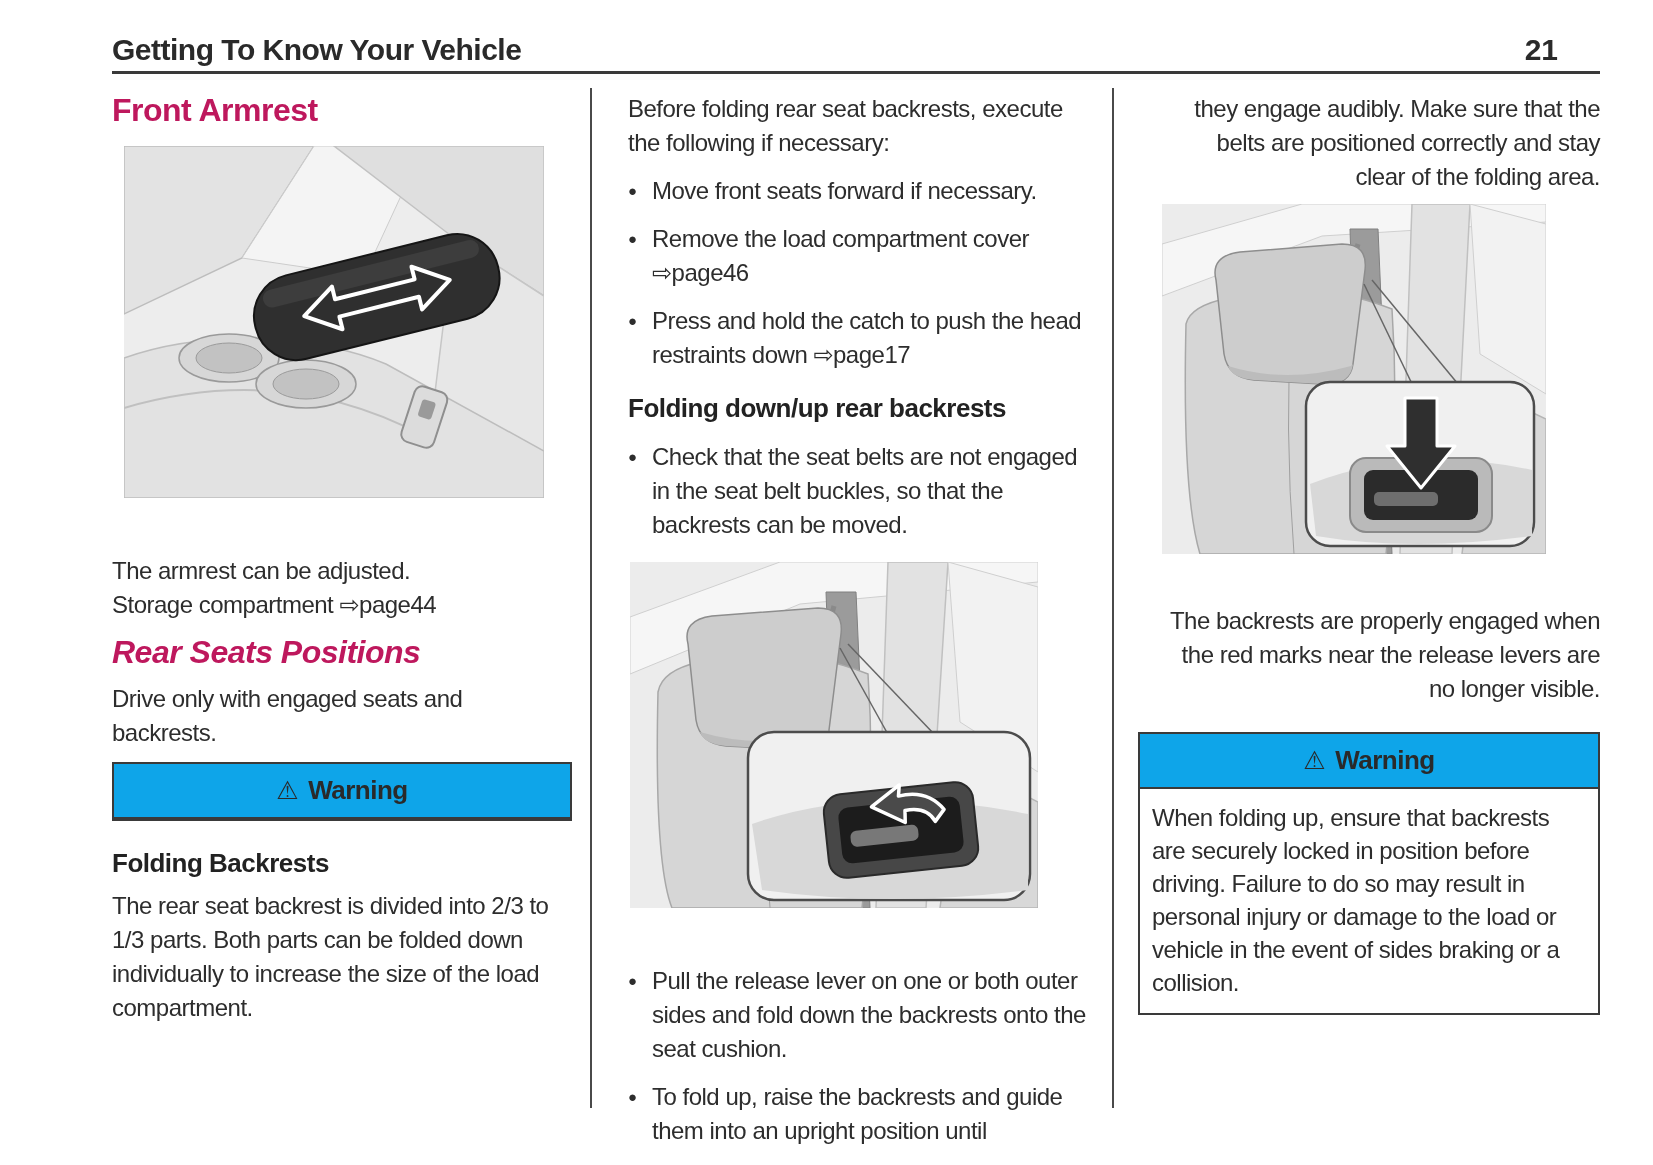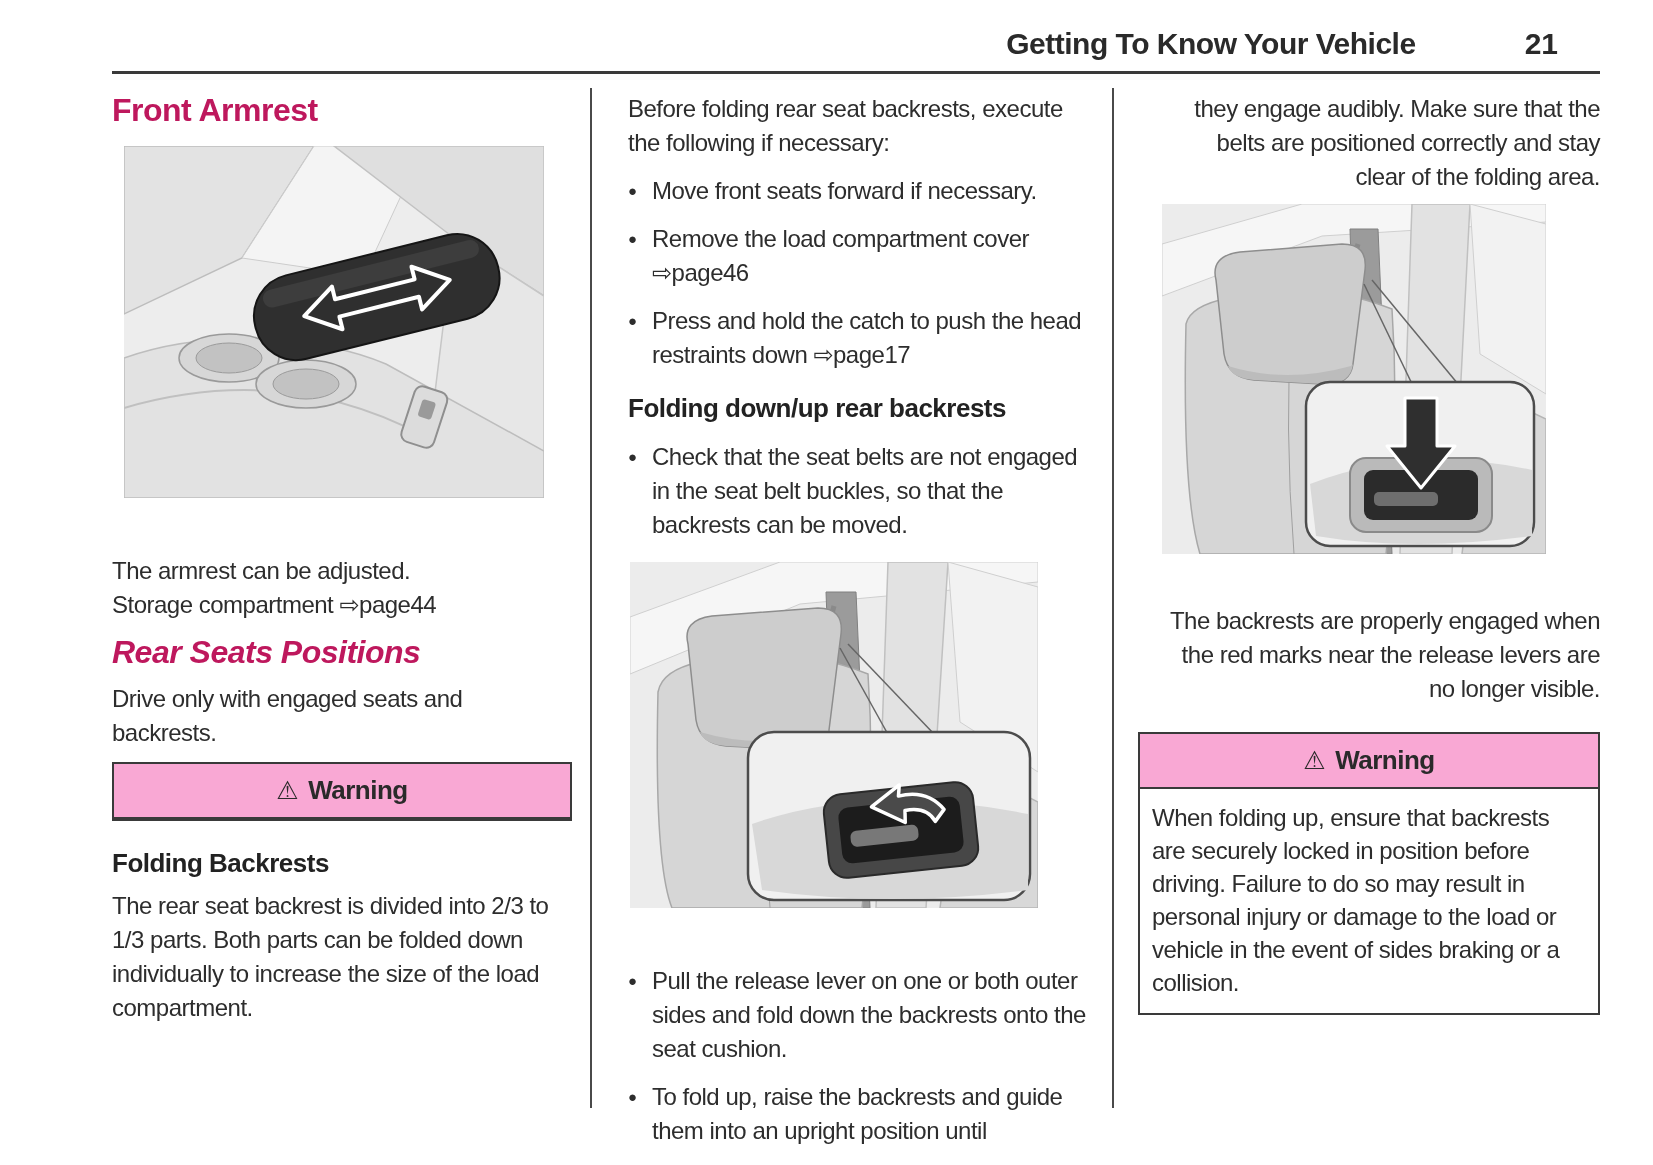--- a/index.html
+++ b/index.html
@@ -8,22 +8,22 @@
     width:1653px;height:1165px;
     background:#ffffff;
     font-family:"Liberation Sans","DejaVu Sans",sans-serif;
     color:#2d2d2d;
     overflow:hidden;
   }
   
   #header{
     position:absolute;left:112px;top:30px;width:1488px;height:44px;
     border-bottom:3px solid #3a3a3a;
-    display:flex;align-items:flex-end;justify-content:flex-end;
-    gap:109px;padding-bottom:10px;box-sizing:border-box;
+    display:flex;align-items:flex-end;justify-content:space-between;
+    gap:60px;padding-bottom:4px;box-sizing:border-box;
   }
   .hdr-title{font-size:30px;font-weight:bold;letter-spacing:-0.5px;color:#2a2a2a;}
   .hdr-page{font-size:30px;font-weight:bold;color:#2a2a2a;padding-right:42px;}
   
   .col{position:absolute;top:88px;}
   #col1{left:112px;width:460px;}
   #col2{left:628px;width:458px;}
   #col3{left:1138px;width:462px;}
   .vdivider{position:absolute;top:88px;width:2px;height:1020px;background:#4a4a4a;}
   #divider1{left:590px;}
@@ -37,21 +37,21 @@
     position:relative;font-size:24px;line-height:34px;letter-spacing:-0.5px;
     padding-left:24px;margin-top:14px;
   }
   ul.blist li::before{
     content:"\25CF";position:absolute;left:0;top:0;
     font-size:15px;line-height:34px;color:#2d2d2d;
   }
   
   .warnbox{border:2px solid #3a3a3a;background:#ffffff;}
   .warnhead{
-    background:#f9a8d4;border-bottom:2px solid #3a3a3a;
+    background:#0ea5e9;border-bottom:2px solid #3a3a3a;
     text-align:center;font-size:26px;font-weight:bold;letter-spacing:-0.5px;
     padding:11px 0;color:#2a2a2a;
   }
   .warnhead .wicon{font-weight:normal;font-family:"DejaVu Sans",sans-serif;margin-right:10px;font-size:25px;}
   .warnbody{padding:12px 12px 14px 12px;font-size:24px;line-height:33px;letter-spacing:-0.5px;}
   
   figure{margin:0;padding:0;line-height:0;}
   #fig-armrest{margin:14px 0 56px 12px;}
   #fig-lever{margin:20px 0 56px 2px;}
   #fig-down{margin:10px 0 0 24px;}

